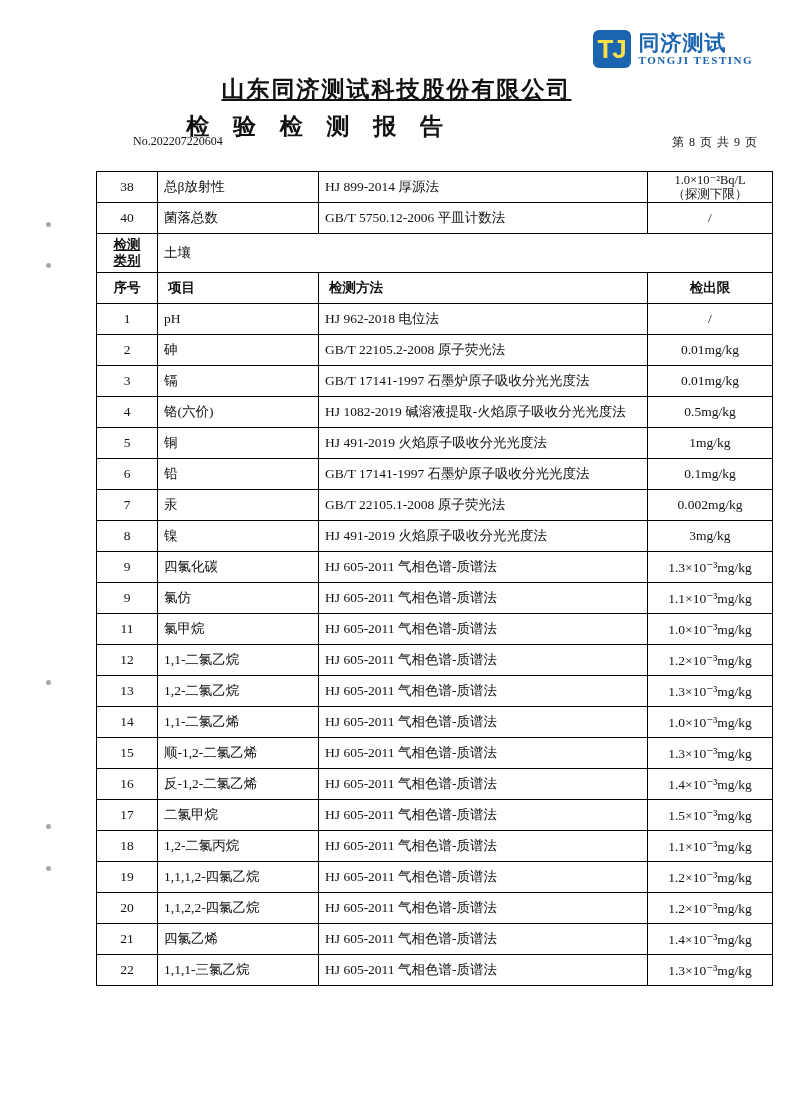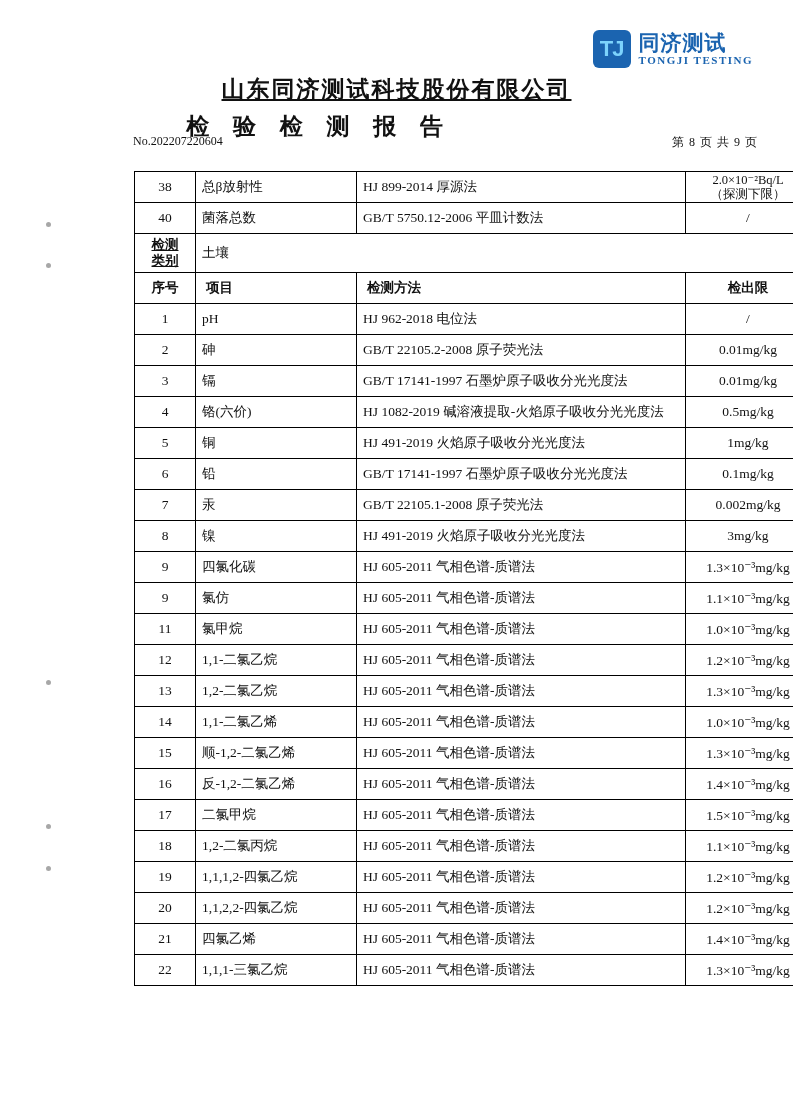--- a/index.html
+++ b/index.html
@@ -35,23 +35,23 @@
     width: 38px;
     height: 38px;
     background: #1b64b0;
     border-radius: 6px;
     position: relative;
     flex: none;
   }
   .logo-mark .tj {
     position: absolute;
     inset: 0;
-    color: #7dd3fc;
+    color: #fde047;
     font-family: "Liberation Sans", sans-serif;
-    font-size: 22px;
+    font-size: 26px;
     font-weight: bold;
     display: flex;
     align-items: center;
     justify-content: center;
     letter-spacing: -1px;
   }
   .logo-text { line-height: 1.05; }
   .logo-cn {
     font-family: "Liberation Sans", sans-serif;
     font-size: 21px;
@@ -106,21 +106,20 @@
   }
   .meta .report-no { font-family: "Liberation Serif", serif; }
   .meta .page-no { letter-spacing: 1px; }
 
   
   .tbl-wrap {
     position: absolute;
     top: 171px;
     left: 96px;
     width: 624px;
-    margin-left: 38px;
   }
   table.report {
     border-collapse: collapse;
     width: 624px;
     table-layout: fixed;
   }
   table.report td {
     border: 1px solid #000;
     height: 30px;
     font-size: 13.5px;
@@ -192,21 +191,21 @@
 
   <div class="tbl-wrap">
     <table class="report">
       <tbody>
 
         <tr>
           <td class="c-no">38</td>
           <td class="c-item">总β放射性</td>
           <td class="c-method">HJ 899-2014  厚源法</td>
           <td class="c-limit two-line">
-            <div class="small-note">2.0×10⁻²Bq/L</div>
+            <div class="small-note">1.0×10⁻²Bq/L</div>
             <div class="small-note">（探测下限）</div>
           </td>
         </tr>
         <tr>
           <td class="c-no">40</td>
           <td class="c-item">菌落总数</td>
           <td class="c-method">GB/T 5750.12-2006  平皿计数法</td>
           <td class="c-limit">/</td>
         </tr>
 

